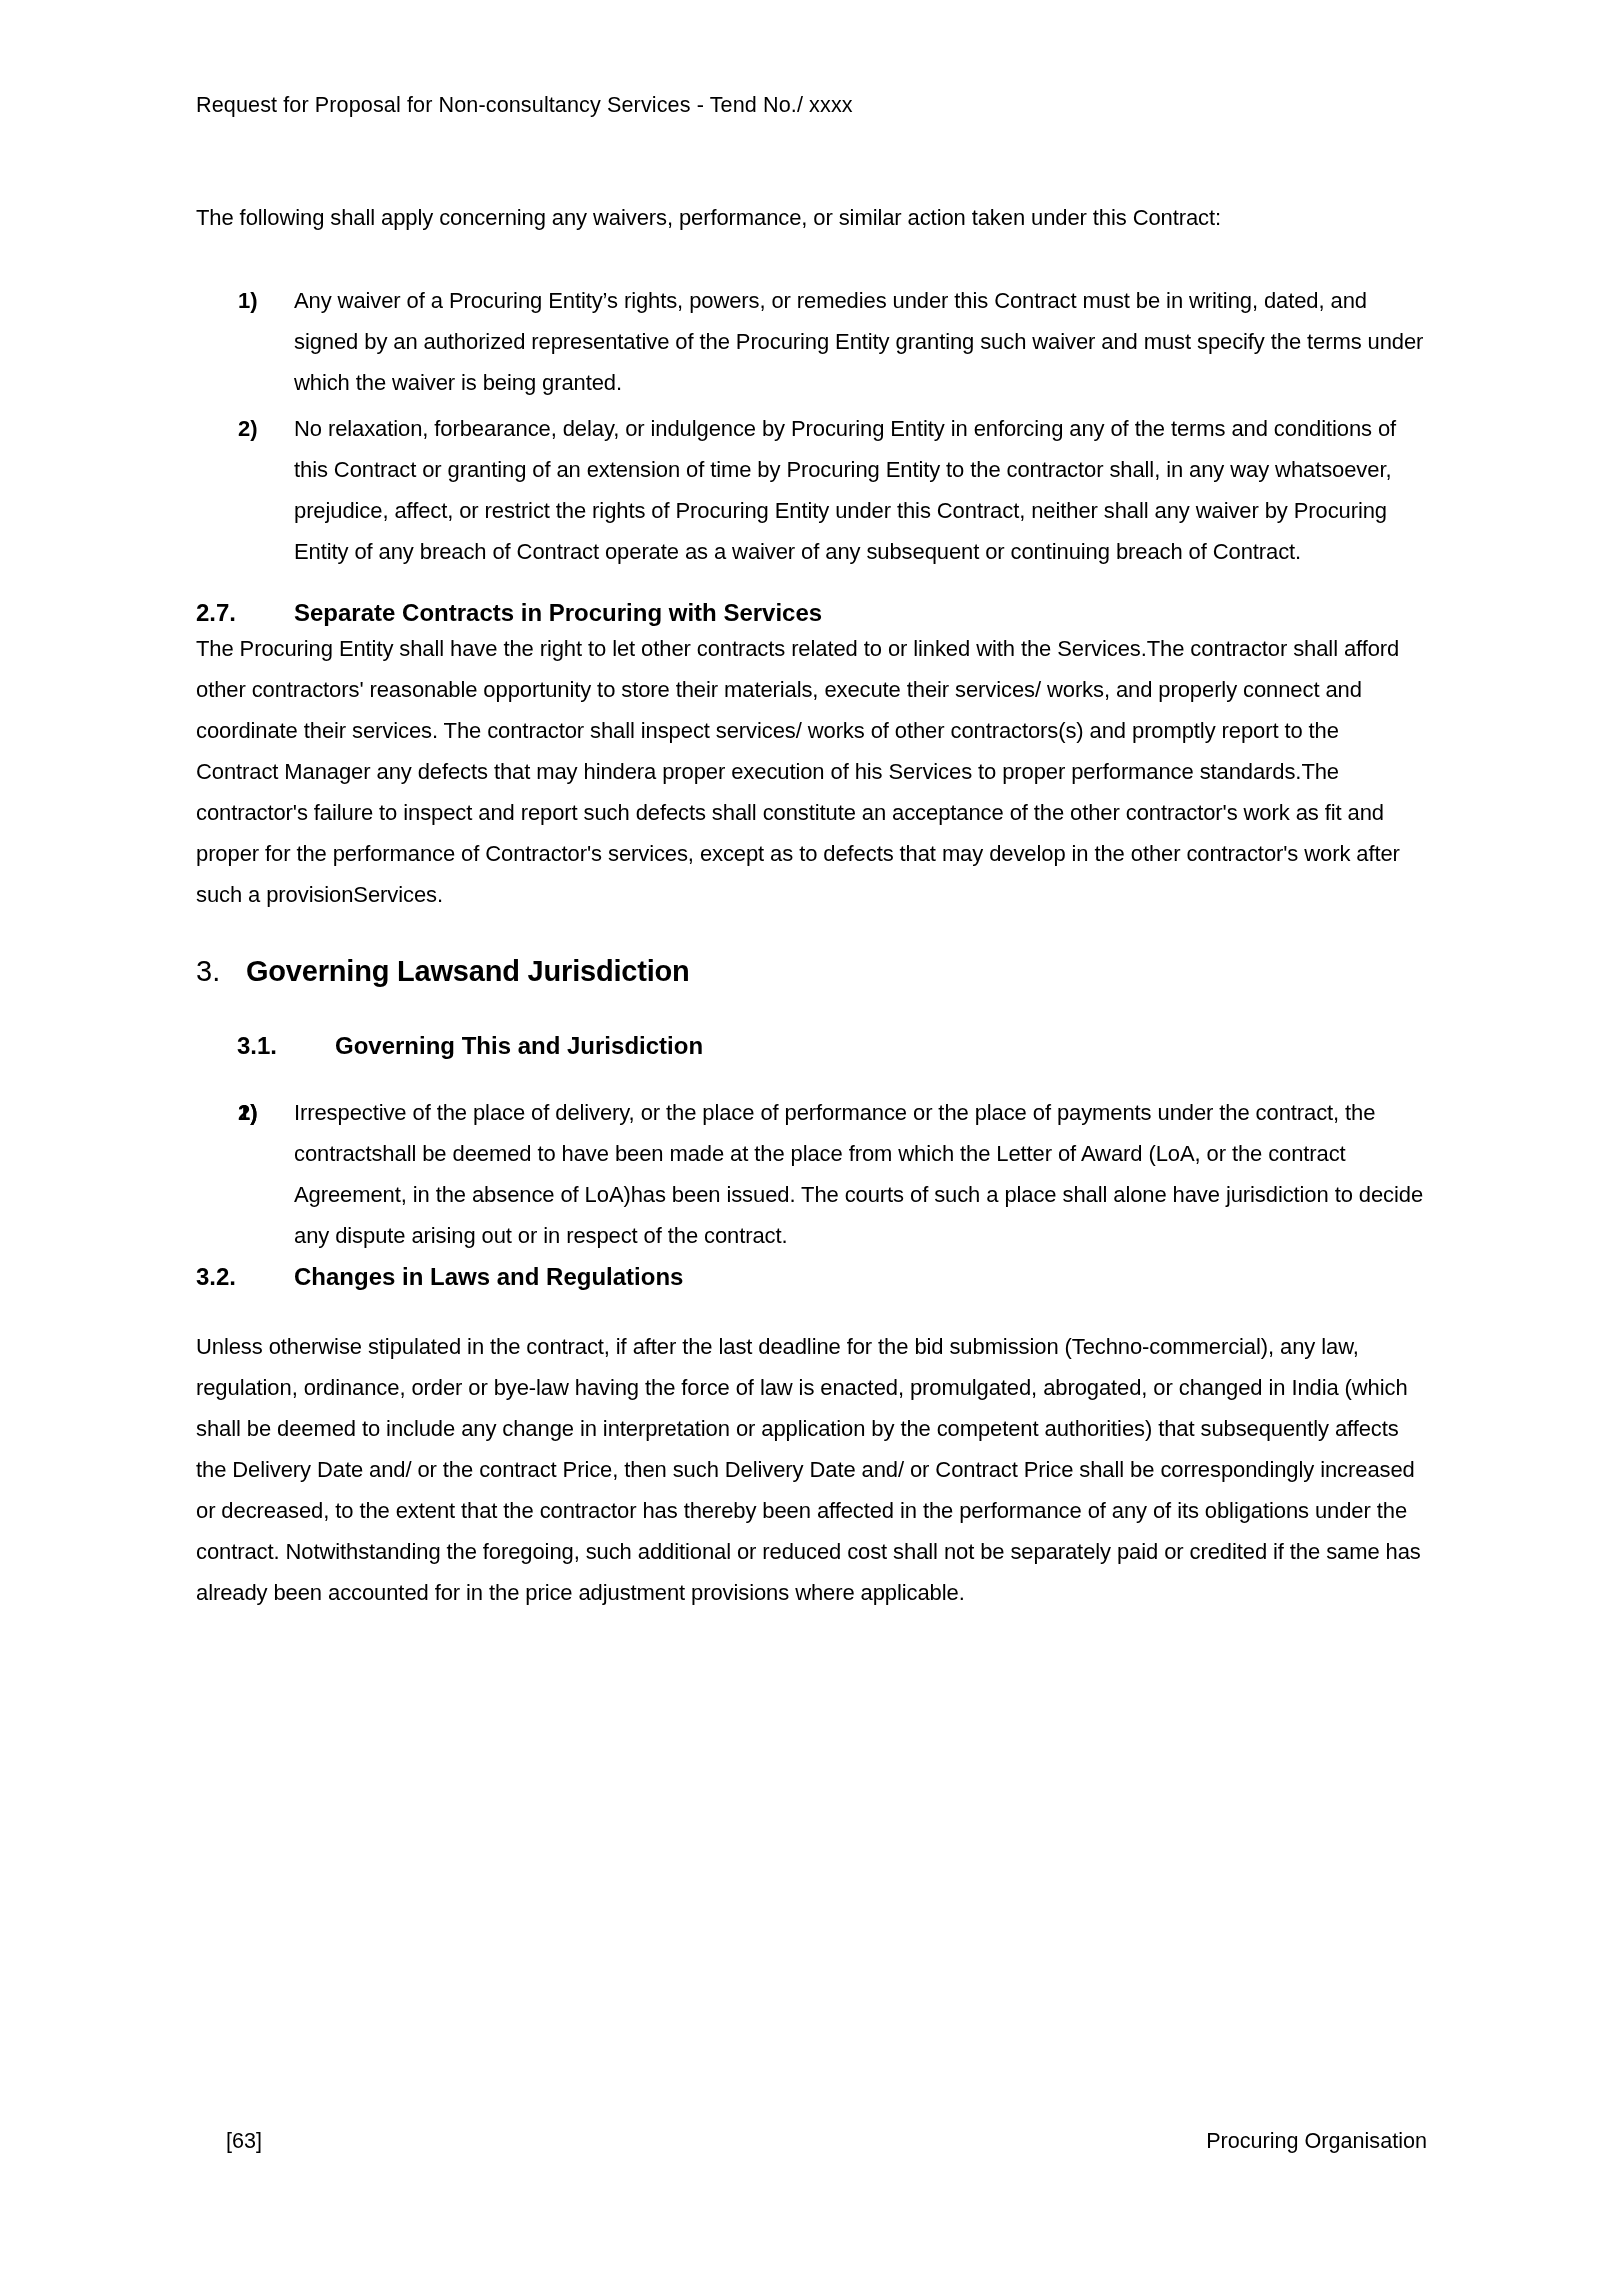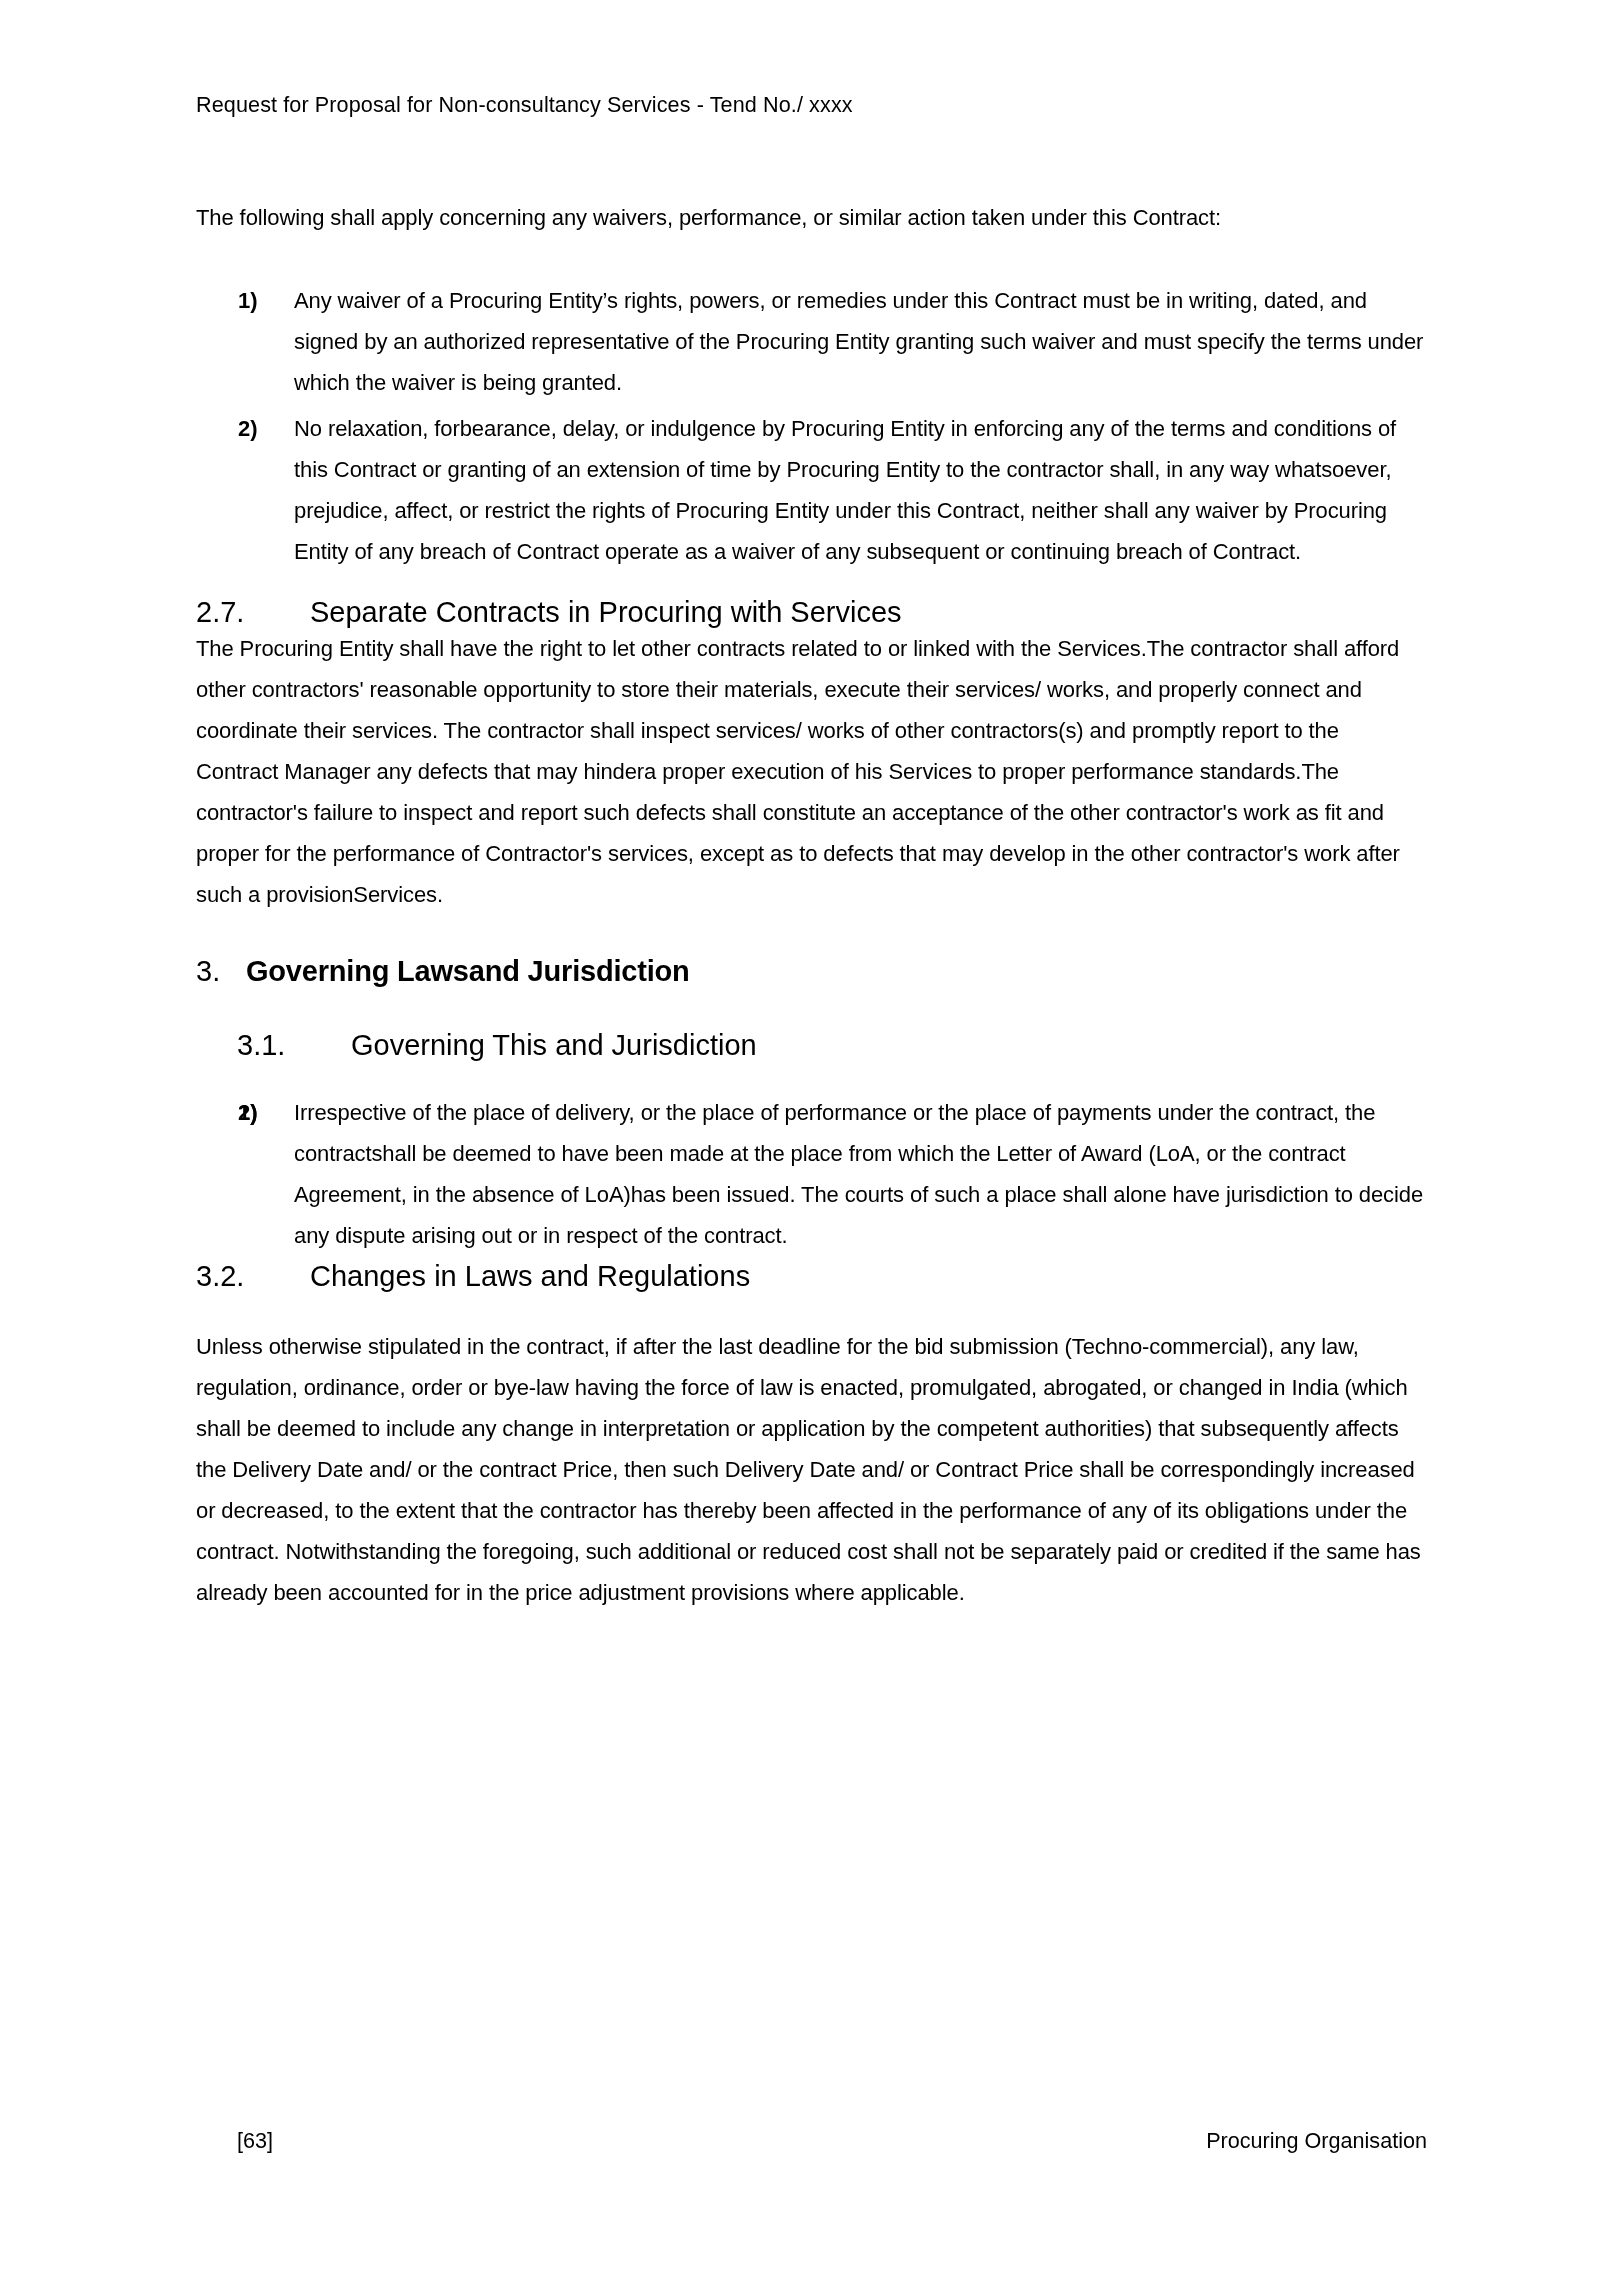--- a/index.html
+++ b/index.html
@@ -37,45 +37,44 @@
     padding-left: 98px;
     margin-bottom: 5.2px;
   }
   .olist .list-marker {
     position: absolute;
     left: 42px;
     top: 0;
     font-weight: bold;
   }
   .sec-heading {
-    font-size: 29px;
+    font-size: 24px;
     line-height: 31px;
-    font-weight: normal;
+    font-weight: bold;
     display: flex;
-    gap: 16px;
   }
   .sec-heading .h-num { width: 98px; flex: 0 0 98px; }
   .h-s27 { margin-top: 25px; }
   .p-s27 { max-width: 1243px; }
   .chapter-heading {
     margin-top: 37px;
     font-size: 29px;
     line-height: 39px;
     display: flex;
   }
   .chapter-heading .h-num { width: 50px; flex: 0 0 50px; font-weight: normal; }
   .chapter-heading .h-title { font-weight: bold; letter-spacing: -0.2px; }
   .h-s31 { margin-top: 39px; margin-left: 41px; }
   .list-b { margin-top: 31px; }
   .h-s32 { }
   .p-s32 { margin-top: 34px; max-width: 1250px; }
   .doc-footer {
     position: absolute;
     top: 2128px;
-    left: 195px;
+    left: 184px;
     right: 196px;
     display: flex;
     justify-content: space-between;
     align-items: baseline;
     font-size: 21.6px;
     line-height: 26px;
   }
   .doc-footer .page-number { margin-left: 42px; }
 </style>
 </head>

